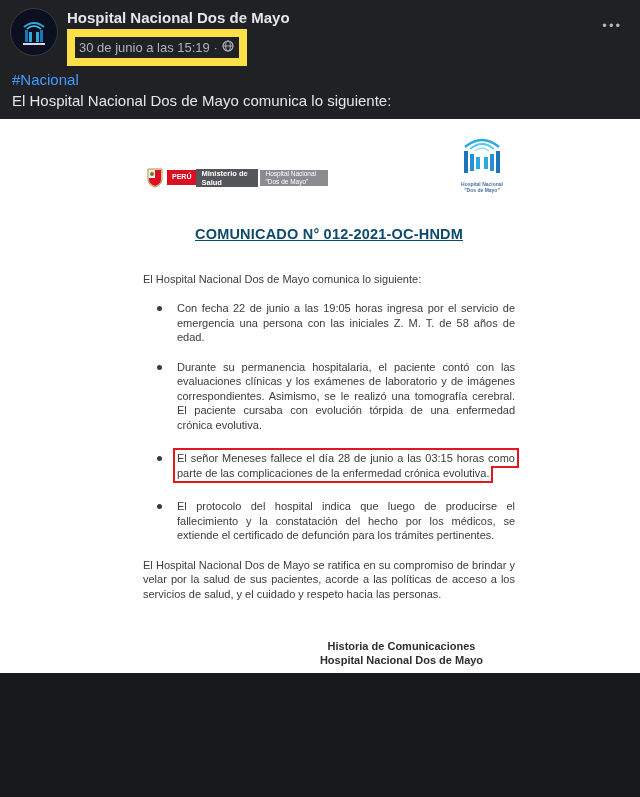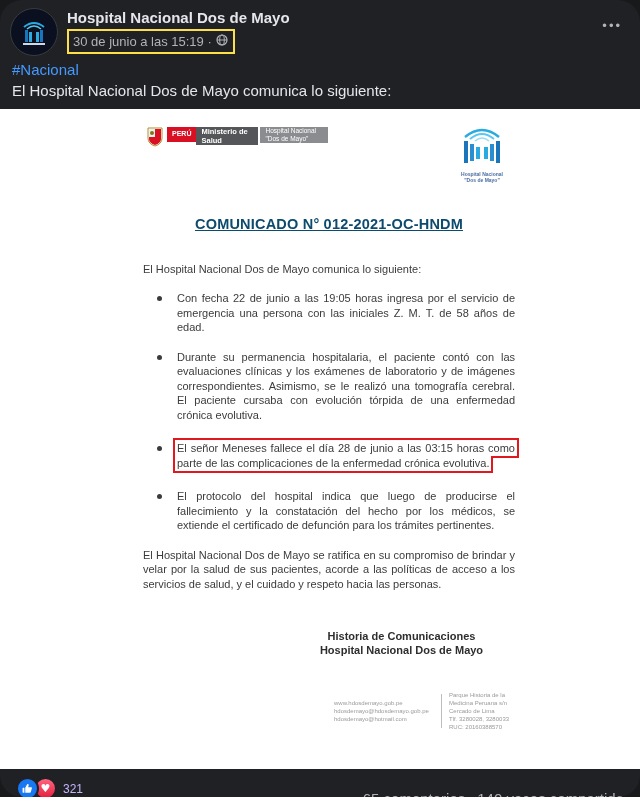--- a/index.html
+++ b/index.html
@@ -1,48 +1,48 @@
 <!DOCTYPE html>
 <html><head>
 <meta charset="utf-8">
 <style>
   html,body{margin:0;padding:0;background:#18191a;}
   .card{
-    width:640px;height:797px;background:#1f2125;
+    width:640px;height:673px;background:#1f2125;
     font-family:"Liberation Sans", sans-serif;
-    color:#e4e6eb;position:relative;overflow:hidden;border-radius:22px;
+    color:#e4e6eb;position:relative;overflow:hidden;
   }
   
   .post-header{display:flex;align-items:flex-start;padding:8px 14px 0 10px;}
   .avatar{
     width:46px;height:46px;border-radius:50%;background:#0b1020;
     display:flex;align-items:center;justify-content:center;flex:0 0 46px;
     border:1px solid #3a3b3c;
   }
   .header-text{margin-left:9px;flex:1;}
   .page-name{font-size:15px;font-weight:bold;color:#e4e6eb;line-height:20px;}
   .ts-box{
     display:inline-flex;align-items:center;gap:4px;
-    border:2px solid #fde047;padding:1px 5px 2px 4px;margin-top:1px;
+    border:8px solid #fde047;padding:1px 5px 2px 4px;margin-top:1px;
   }
   .ts-text{font-size:13px;color:#b0b3b8;}
   .globe{display:inline-block;}
   .more-btn{color:#b0b3b8;font-size:13px;letter-spacing:2px;padding:10px 4px;cursor:pointer;}
   
   .post-text{padding:4px 16px 8px 12px;font-size:15px;line-height:20px;}
   .hashtag{color:#4599ff;cursor:pointer;}
   .post-body{color:#e4e6eb;margin-top:1px;}
   
   .document{
     width:640px;height:660px;background:#ffffff;color:#3b3b3b;
     font-size:11px;line-height:14.5px;position:relative;cursor:pointer;
   }
   .doc-content{width:372px;margin-left:143px;padding-top:16px;}
   .logo-row{display:flex;justify-content:space-between;align-items:flex-start;height:62px;}
-  .minsa-strip{display:flex;align-items:flex-start;height:33px;margin-top:2px;}
+  .minsa-strip{display:flex;align-items:center;height:33px;margin-top:26px;}
   .coat{width:24px;background:#fff;display:flex;align-items:center;justify-content:center;}
   .block{display:flex;flex-direction:column;justify-content:center;padding:0 5px;color:#fff;}
   .blk-peru{background:#d91023;font-weight:bold;font-size:7px;}
   .blk-minsa{background:#55565a;font-size:7.5px;line-height:9px;font-weight:bold;}
   .blk-hosp{background:#8a8c90;font-size:6.5px;line-height:8px;margin-left:2px;}
   .hosp-logo{width:66px;text-align:center;margin-top:-2px;}
   .hosp-logo-caption{font-size:5px;line-height:6px;color:#4a6fa5;font-weight:bold;}
   .doc-title{
     text-align:center;font-size:14.5px;font-weight:bold;color:#0c4a6e;
     text-decoration:underline;letter-spacing:.2px;margin-top:30px;

